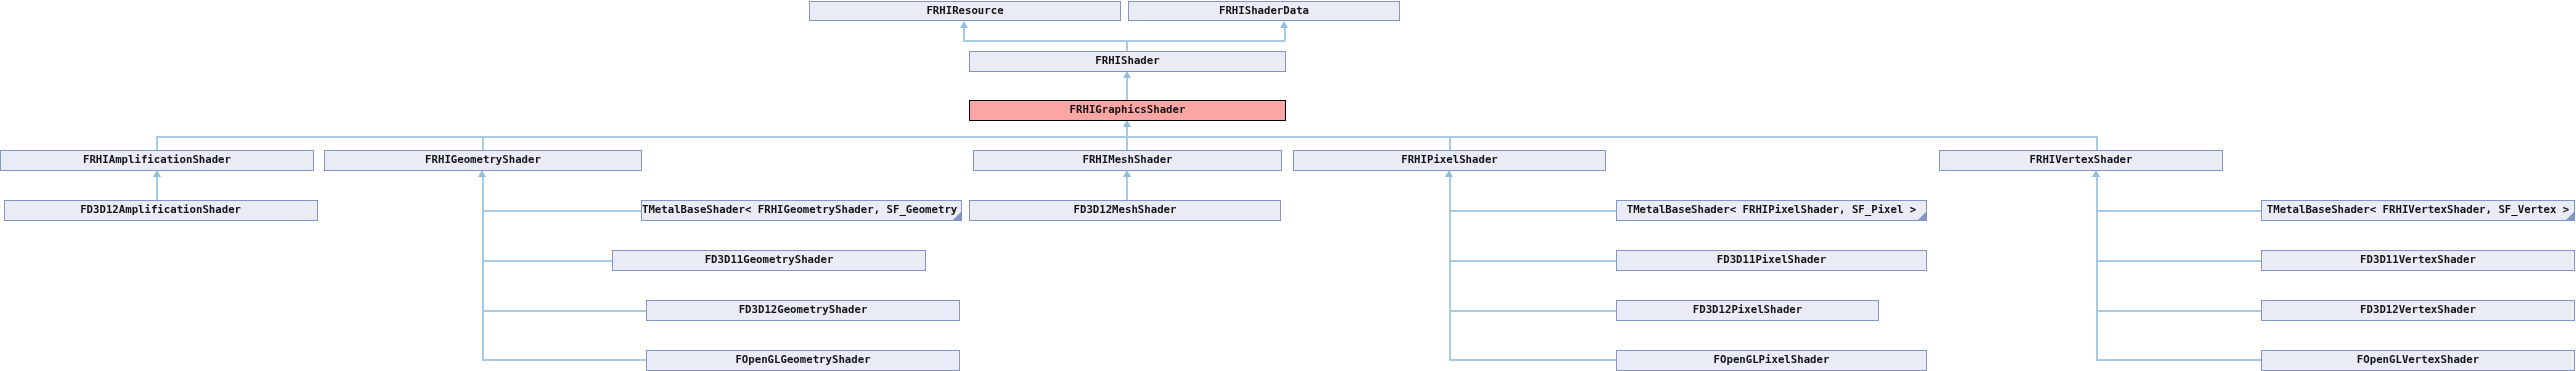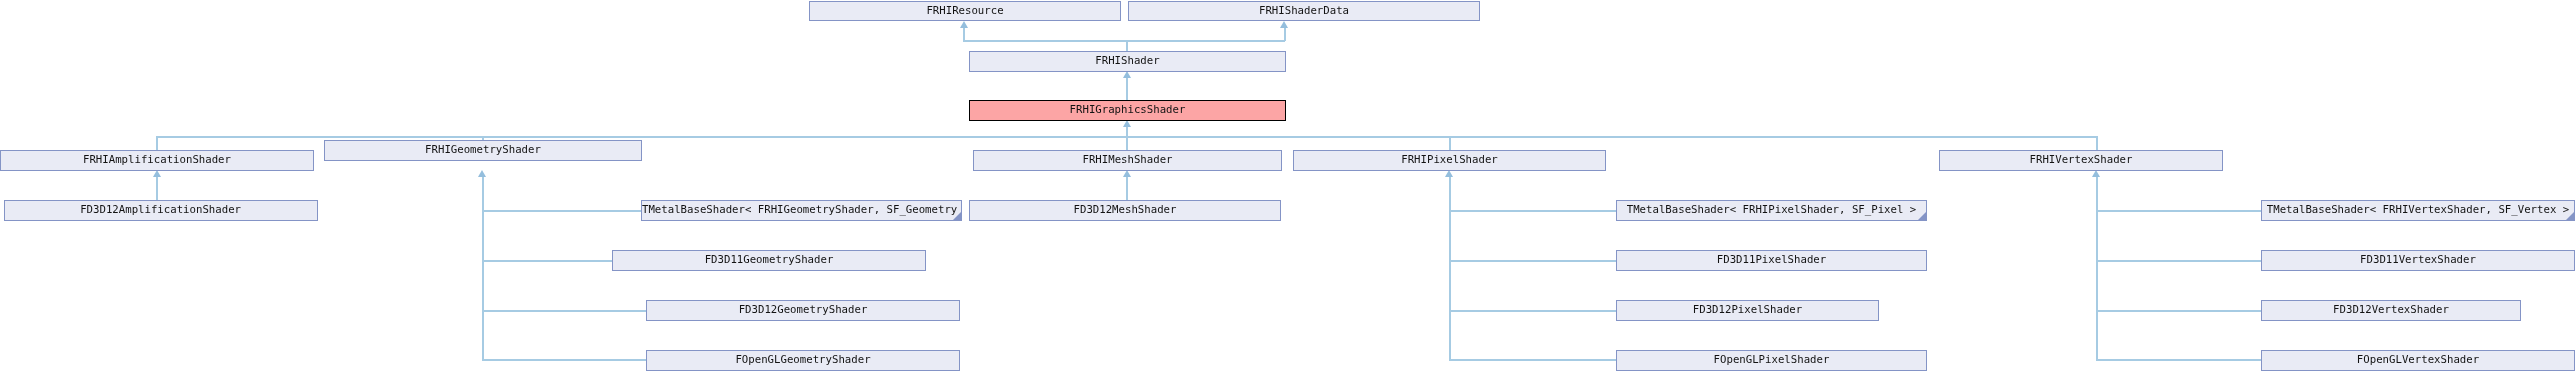--- a/index.html
+++ b/index.html
@@ -32,21 +32,21 @@
     line-height: 18px;
     white-space: nowrap;
     overflow: hidden;
     cursor: pointer;
   }
   .node.current {
     background: #fca5a5;
     border: 1.8px solid var(--hl-border);
     cursor: default;
   }
-  .node span { display: inline-block; }
+  .node span { display: inline-block; font-weight: bold; }
   .fold {
     position: absolute;
     right: 0; bottom: 0;
     width: 0; height: 0;
     border-left: 8px solid transparent;
     border-bottom: 8px solid var(--node-border);
   }
   .ev { position: absolute; width: 1.8px; background: var(--edge); }
   .eh { position: absolute; height: 1.8px; background: var(--edge); }
   .ar {
@@ -104,34 +104,34 @@
   <i class="ar" style="left:2092px;top:170px"></i>
   <i class="ev" style="left:2096px;top:177px;height:184px"></i>
   <i class="eh" style="left:2096px;top:210px;width:165px"></i>
   <i class="eh" style="left:2096px;top:260px;width:165px"></i>
   <i class="eh" style="left:2096px;top:310px;width:165px"></i>
   <i class="eh" style="left:2096px;top:359px;width:165px"></i>
 
   <div class="node" style="left:809px;top:0.9px;width:312px">
     <span>FRHIResource</span>
   </div>
-  <div class="node" style="left:1128px;top:0.9px;width:352px">
+  <div class="node" style="left:1128px;top:0.9px;width:272px">
     <span>FRHIShaderData</span>
   </div>
   <div class="node" style="left:969px;top:51px;width:317px">
     <span>FRHIShader</span>
   </div>
   <div class="node current" style="left:969px;top:100px;width:317px">
     <span>FRHIGraphicsShader</span>
   </div>
 
   <div class="node" style="left:0px;top:150px;width:314px">
     <span>FRHIAmplificationShader</span>
   </div>
-  <div class="node" style="left:324px;top:140px;width:318px">
+  <div class="node" style="left:324px;top:150px;width:318px">
     <span>FRHIGeometryShader</span>
   </div>
   <div class="node" style="left:1293px;top:150px;width:313px">
     <span>FRHIPixelShader</span>
   </div>
   <div class="node" style="left:973px;top:150px;width:309px">
     <span>FRHIMeshShader</span>
   </div>
   <div class="node" style="left:1939px;top:150px;width:284px">
     <span>FRHIVertexShader</span>
@@ -165,21 +165,21 @@
   <div class="node" style="left:2261px;top:250px;width:314px">
     <span>FD3D11VertexShader</span>
   </div>
 
   <div class="node" style="left:646px;top:300px;width:314px">
     <span>FD3D12GeometryShader</span>
   </div>
   <div class="node" style="left:1616px;top:300px;width:263px">
     <span>FD3D12PixelShader</span>
   </div>
-  <div class="node" style="left:2261px;top:300px;width:260px">
+  <div class="node" style="left:2261px;top:300px;width:314px">
     <span>FD3D12VertexShader</span>
   </div>
 
   <div class="node" style="left:646px;top:350px;width:314px">
     <span>FOpenGLGeometryShader</span>
   </div>
   <div class="node" style="left:1616px;top:350px;width:311px">
     <span>FOpenGLPixelShader</span>
   </div>
   <div class="node" style="left:2261px;top:350px;width:314px">

